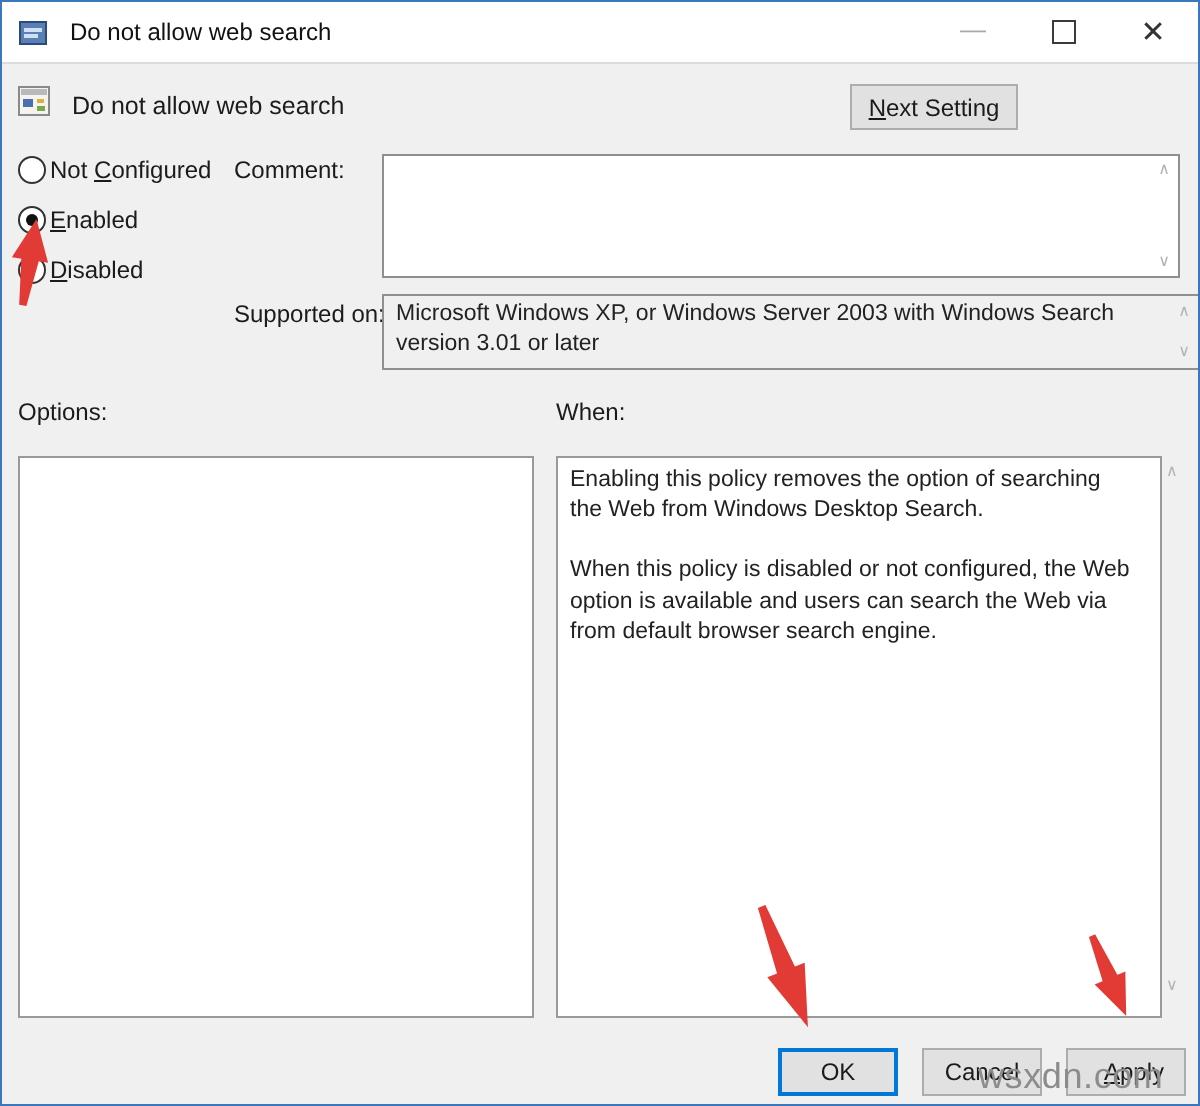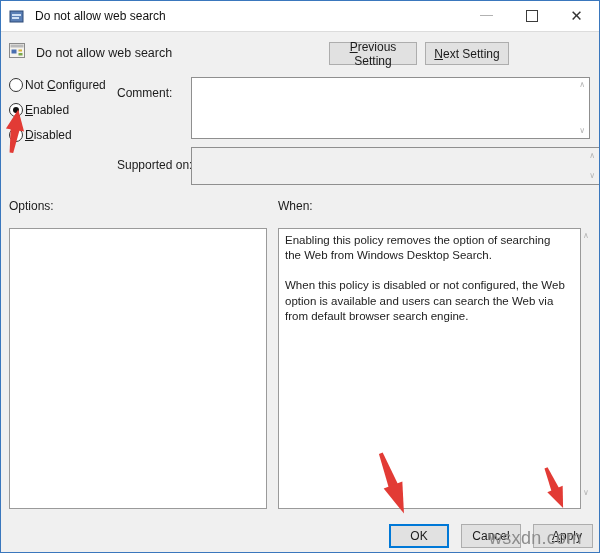--- a/index.html
+++ b/index.html
@@ -26,21 +26,21 @@
     display:flex;align-items:center;justify-content:center;padding:0;}
   .prev-btn{left:328px;width:88px;}
   .next-btn{left:424px;width:84px;}
   .u{text-decoration:underline;}
   
   .radio-row{position:absolute;left:8px;display:flex;align-items:center;height:16px;}
   .radio-circle{width:12px;height:12px;border:1px solid #333;border-radius:50%;background:#fff;display:flex;align-items:center;justify-content:center;flex:0 0 auto;}
   .radio-dot{width:6px;height:6px;border-radius:50%;background:#111;}
   .radio-label{margin-left:2px;}
   
-  .field-label{position:absolute;left:116px;margin-top:8px;}
+  .field-label{position:absolute;left:116px;}
   .comment-box{position:absolute;left:190px;top:76px;width:397px;height:60px;background:#fff;border:1px solid #8f8f8f;}
   .supported-box{position:absolute;left:190px;top:146px;width:385px;height:32px;background:#f0f0f0;border:1px solid #8f8f8f;
     padding:2px 16px 2px 6px;font-size:11.5px;line-height:1.3;color:#222;}
   .chev{position:absolute;color:#b3b3b3;font-size:8px;line-height:8px;}
   
   .options-label{position:absolute;left:8px;top:198px;}
   .help-label{position:absolute;left:277px;top:198px;}
   .options-panel{position:absolute;left:8px;top:227px;width:256px;height:279px;background:#fff;border:1px solid #9a9a9a;}
   .help-panel{position:absolute;left:277px;top:227px;width:287px;height:271px;background:#fff;border:1px solid #9a9a9a;
     padding:4px 8px 4px 6px;font-size:11.5px;line-height:1.32;color:#222;}
@@ -89,23 +89,20 @@
     <svg width="16" height="15">
       <rect x="0.5" y="0.5" width="15" height="14" fill="#f5f3ee" stroke="#8a8a8a"></rect>
       <rect x="1.5" y="1.5" width="13" height="3" fill="#b9b9b9"></rect>
       <rect x="2.5" y="6.5" width="5" height="4" fill="#4a6fb0"></rect>
       <rect x="9.5" y="6.5" width="3.5" height="2" fill="#d8b23a"></rect>
       <rect x="9.5" y="10" width="4" height="2.5" fill="#7aa84a"></rect>
     </svg>
   </span>
   <span class="policy-name">Do not allow web search</span>
 
-  <button class="setting-btn prev-btn">
-    <span><span class="u">P</span><span>revious Setting</span></span>
-  </button>
   <button class="setting-btn next-btn">
     <span><span class="u">N</span><span>ext Setting</span></span>
   </button>
 
   <div class="radio-row" style="top:76px;">
     <span class="radio-circle"></span>
     <span class="radio-label"><span>Not </span><span class="u">C</span><span>onfigured</span></span>
   </div>
   <div class="radio-row" style="top:101px;">
     <span class="radio-circle">
@@ -119,20 +116,21 @@
   </div>
 
   <span class="field-label" style="top:77px;">Comment:</span>
   <div class="comment-box">
     <span class="chev" style="right:4px;top:3px;">∧</span>
     <span class="chev" style="right:4px;bottom:3px;">∨</span>
   </div>
 
   <span class="field-label" style="top:149px;">Supported on:</span>
   <div class="supported-box">
+    <span>Microsoft Windows XP, or Windows Server 2003 with Windows Search version 3.01 or later</span>
     <span class="chev" style="right:4px;top:4px;">∧</span>
     <span class="chev" style="right:4px;bottom:4px;">∨</span>
   </div>
 
   <span class="options-label">Options:</span>
   <span class="help-label">When:</span>
 
   <div class="options-panel"></div>
 
   <div class="help-panel">

